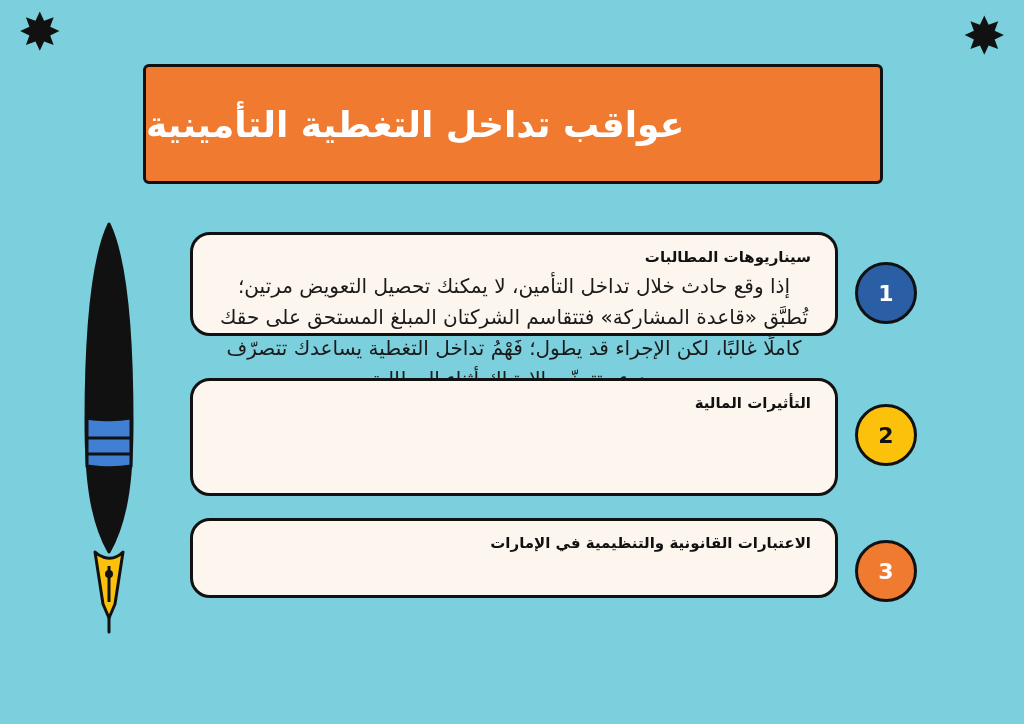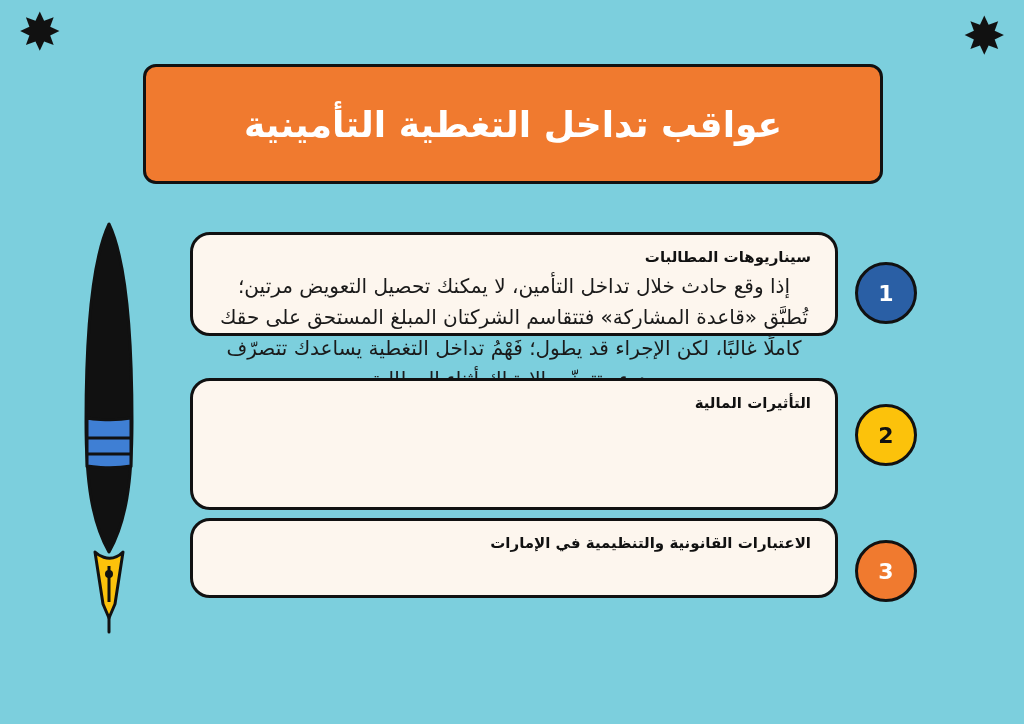--- a/index.html
+++ b/index.html
@@ -36,25 +36,25 @@
 
   
   .title-banner {
     position: absolute;
     left: 143px;
     top: 64px;
     width: 740px;
     height: 120px;
     background: #f07a2f;
     border: 3px solid #111111;
-    border-radius: 13px;
+    border-radius: 6px;
     box-sizing: border-box;
     display: flex;
     align-items: center;
-    justify-content: center;
+    justify-content: flex-end;
   }
   .title-text {
     color: #ffffff;
     font-size: 36px;
     font-weight: bold;
     letter-spacing: 0.5px;
     text-align: center;
     direction: rtl;
   }
 
@@ -72,21 +72,21 @@
     position: absolute;
     background: #fdf6ee;
     border: 3px solid #111111;
     border-radius: 20px;
     box-sizing: border-box;
     padding: 12px 24px 26px 24px;
     direction: rtl;
     text-align: right;
   }
   .card-1 { left: 190px; top: 232px; width: 648px; height: 104px; }
-  .card-2 { left: 190px; top: 378px; width: 648px; height: 132px; }
+  .card-2 { left: 190px; top: 378px; width: 648px; height: 118px; }
   .card-3 { left: 190px; top: 518px; width: 648px; height: 80px; }
 
   .card-title {
     font-size: 15px;
     font-weight: bold;
     color: #111111;
     margin: 0 0 4px 0;
     line-height: 1.35;
   }
   .card-body {

